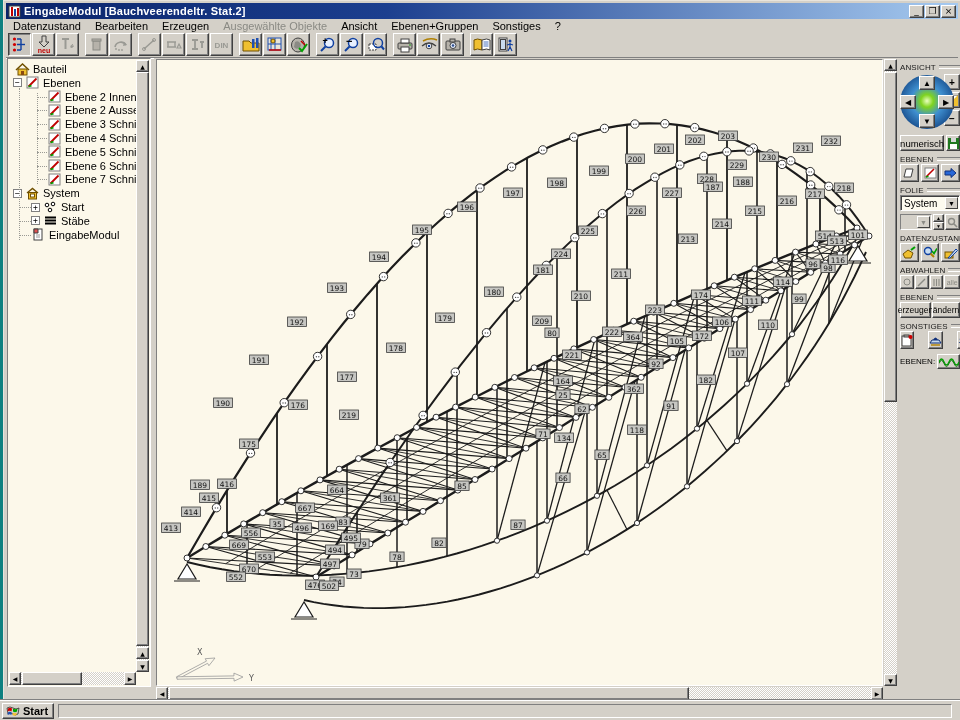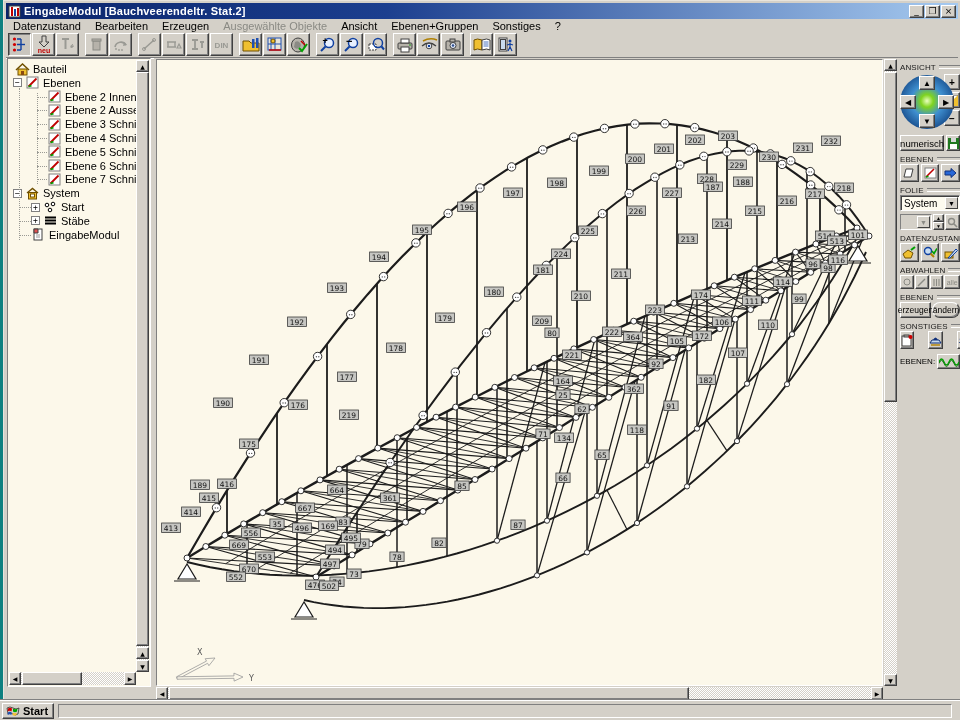--- a/index.html
+++ b/index.html
@@ -1167,21 +1167,21 @@
         </div>
     </div>
 
     <div class="hdr">
         <span>EBENEN</span>
       </div>
     <div style="display:flex; gap:1px;">
       <div class="rbtn" style="width:31px;height:16px;font-size:8.5px;">
           <span>erzeugen</span>
         </div>
-      <div class="rbtn" style="width:28px;height:16px;font-size:8.5px;border-radius:8px;">
+      <div class="rbtn" style="width:28px;height:16px;font-size:8.5px;">
           <span>ändern</span>
         </div>
     </div>
 
     <div class="hdr">
         <span>SONSTIGES</span>
       </div>
     <div style="display:flex; gap:14px;">
       <div class="rbtn" style="width:19px;height:18px;">
         <svg width="12" height="13" viewBox="0 0 12 13">

